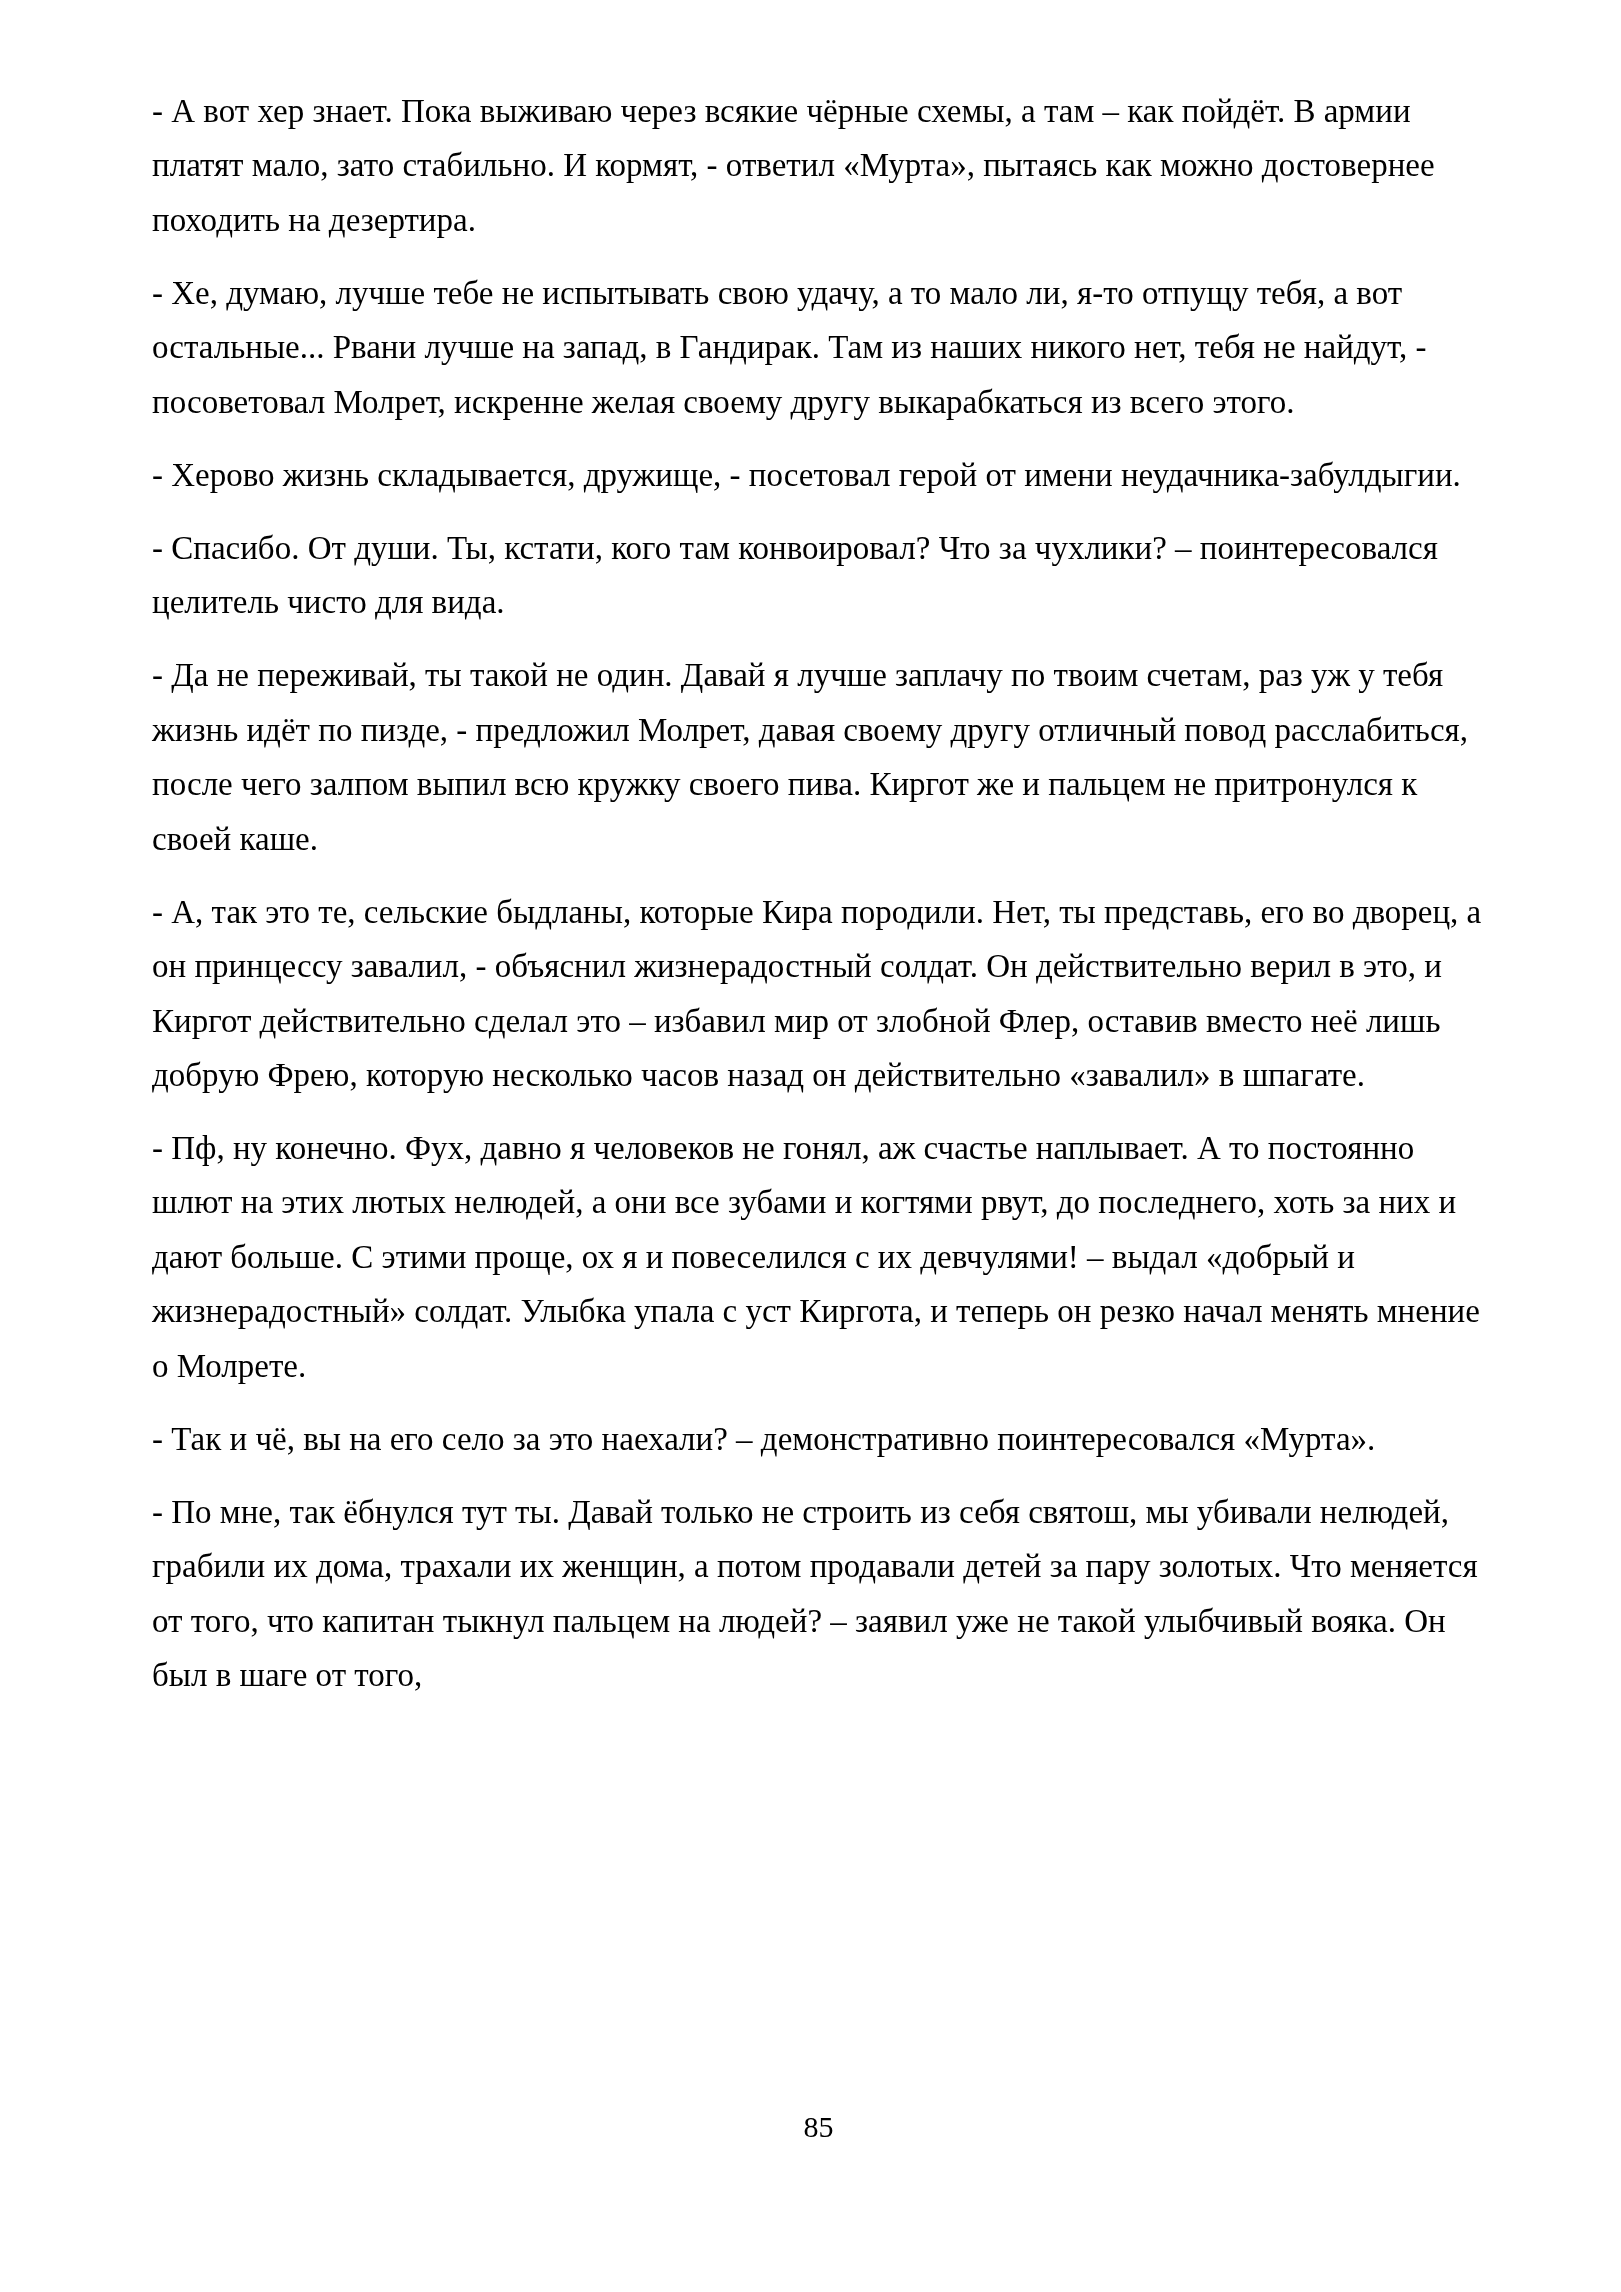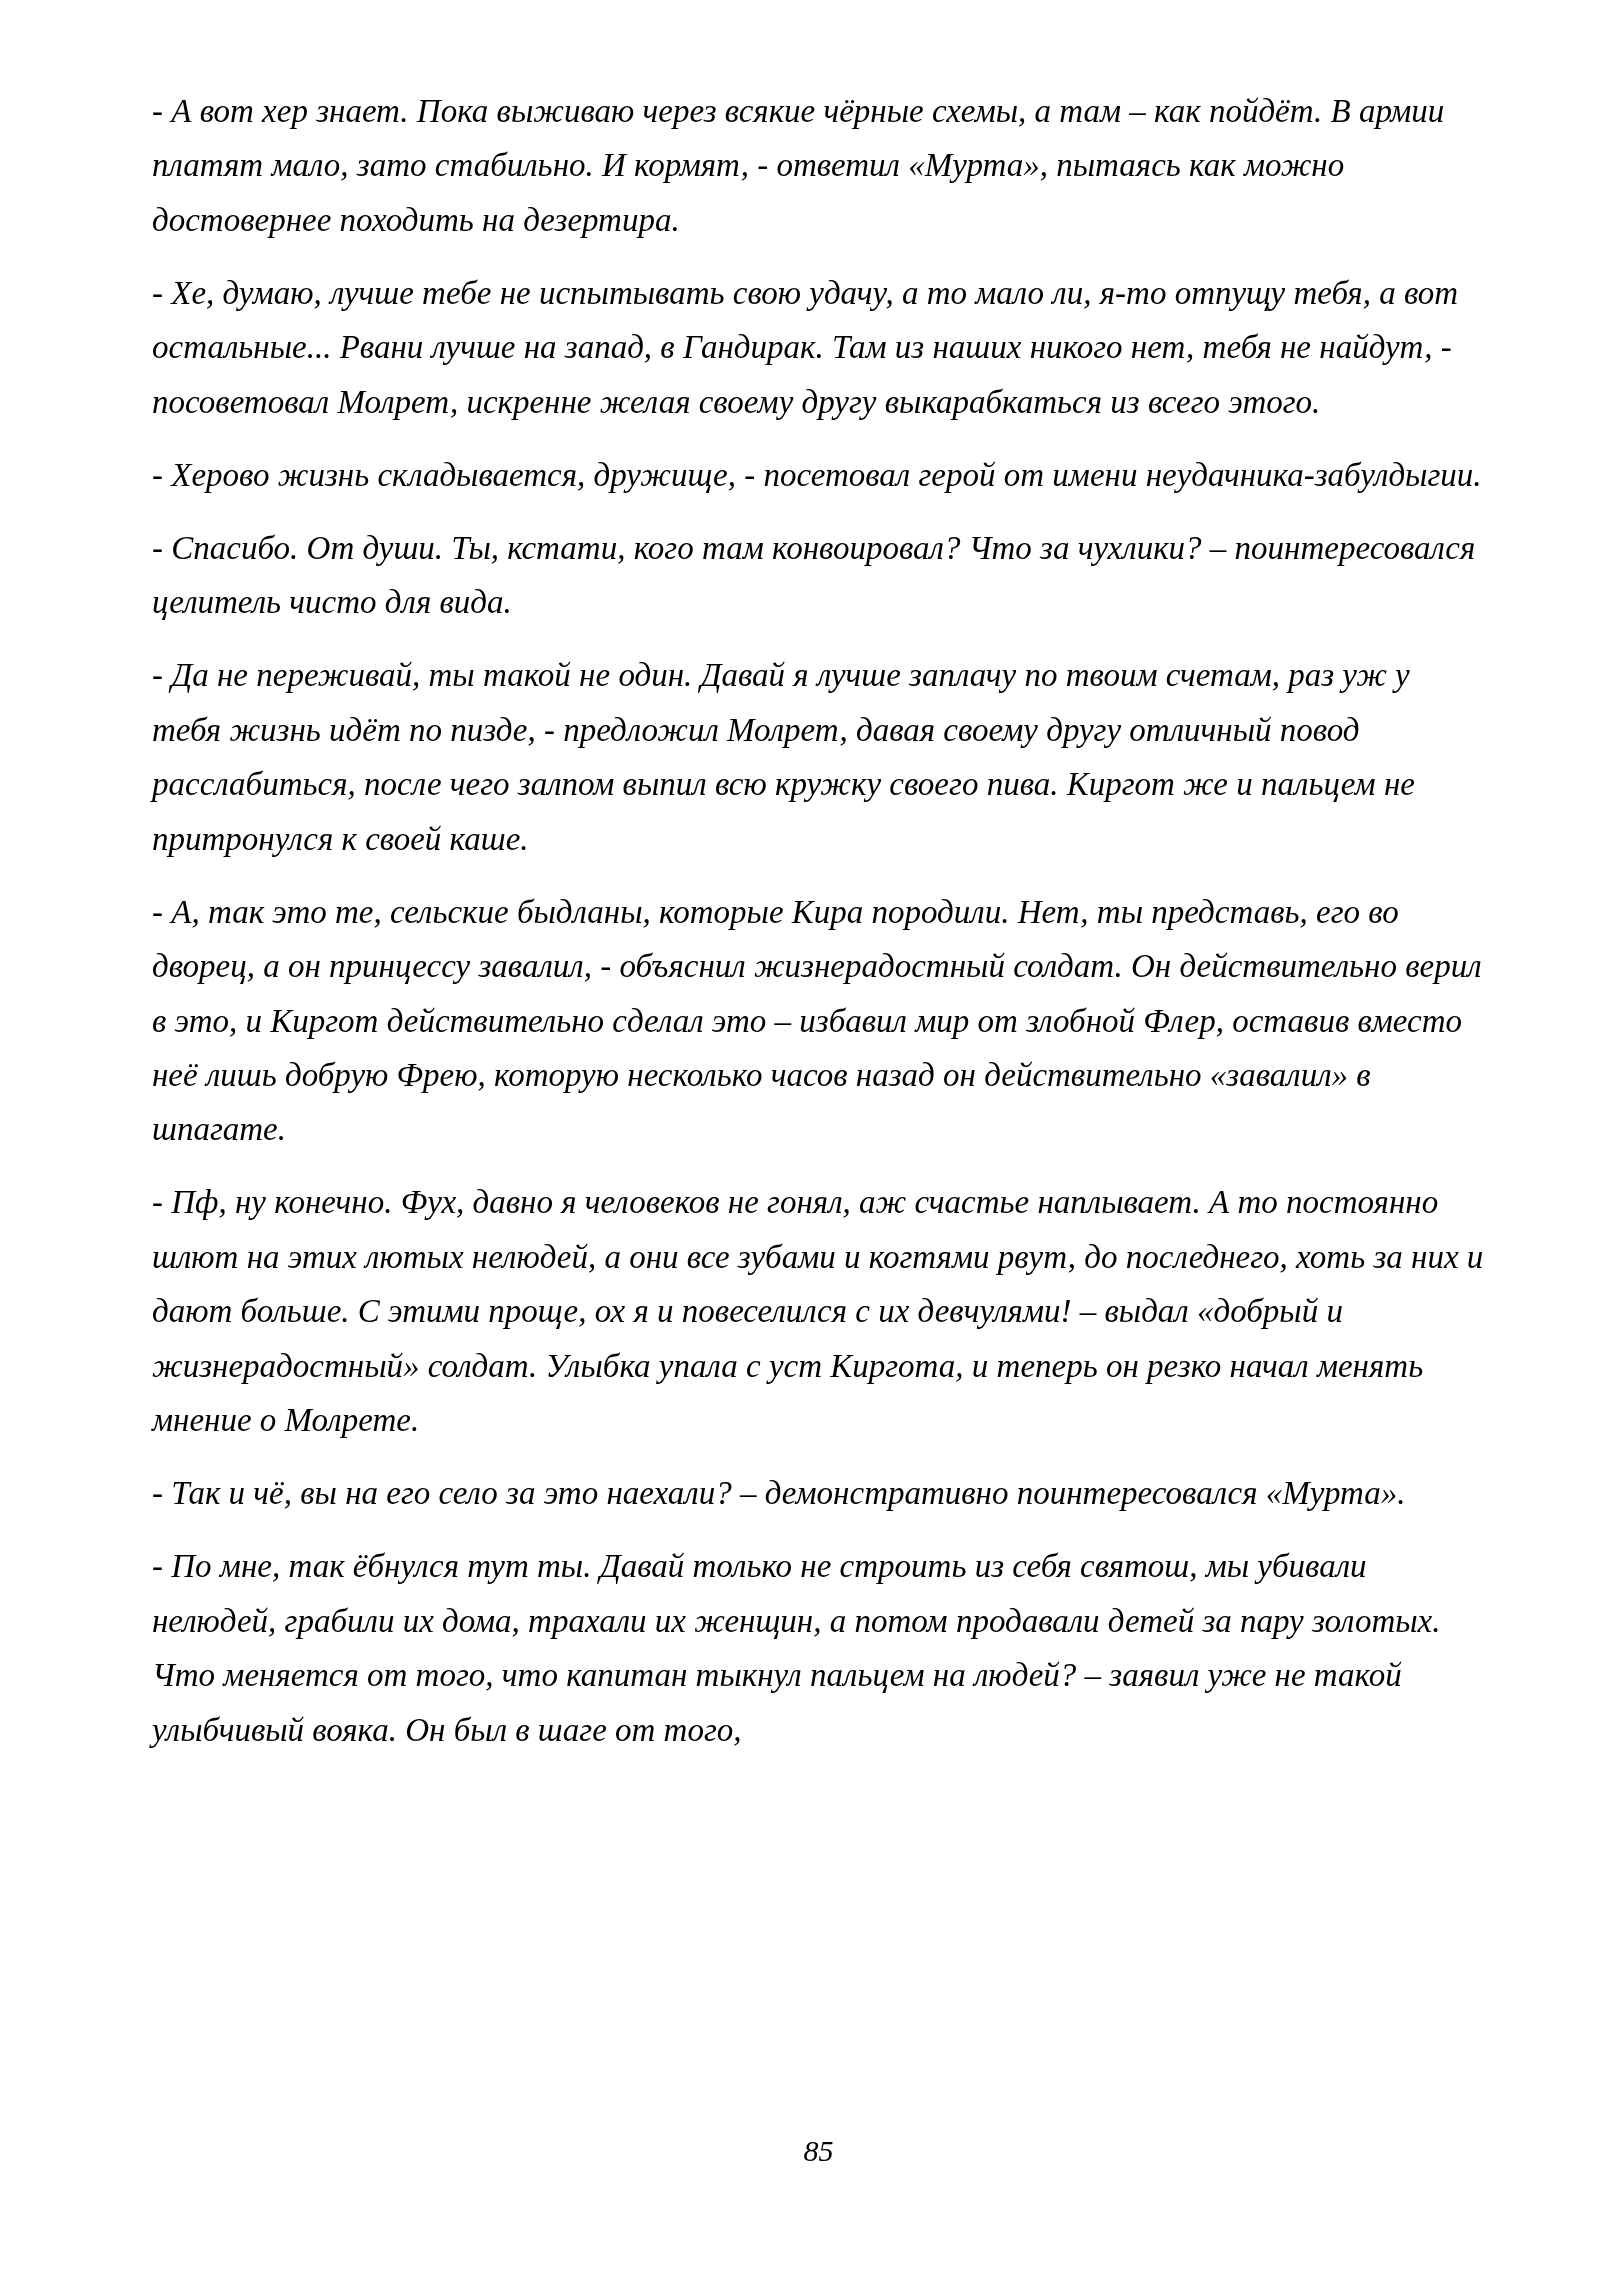--- a/index.html
+++ b/index.html
@@ -15,21 +15,20 @@
     position: relative;
     overflow: hidden;
   }
   .page {
     position: absolute;
     left: 0;
     top: 0;
     width: 1382px;
     height: 2293px;
     background: #ffffff;
-    font-style: italic;
   }
   .page-body {
     position: absolute;
     left: 152px;
     top: 84px;
     width: 1333px;
     font-size: 33px;
     line-height: 1.65;
     text-align: left;
     color: #000000;
@@ -40,21 +39,20 @@
   }
   .page-footer {
     position: absolute;
     left: 152px;
     top: 2109px;
     width: 1333px;
     text-align: center;
     font-size: 30px;
     line-height: 1.2;
     color: #000000;
-    margin-top: 24px;
   }
 </style>
 </head>
 <body>
 
 <div class="page">
   <div class="page-body">
     <p>- А вот хер знает. Пока выживаю через всякие чёрные схемы, а там – как пойдёт. В армии платят мало, зато стабильно. И кормят, - ответил «Мурта», пытаясь как можно достовернее походить на дезертира.</p>
     <p>- Хе, думаю, лучше тебе не испытывать свою удачу, а то мало ли, я-то отпущу тебя, а вот остальные... Рвани лучше на запад, в Гандирак. Там из наших никого нет, тебя не найдут, - посоветовал Молрет, искренне желая своему другу выкарабкаться из всего этого.</p>
     <p>- Херово жизнь складывается, дружище, - посетовал герой от имени неудачника-забулдыгии.</p>

